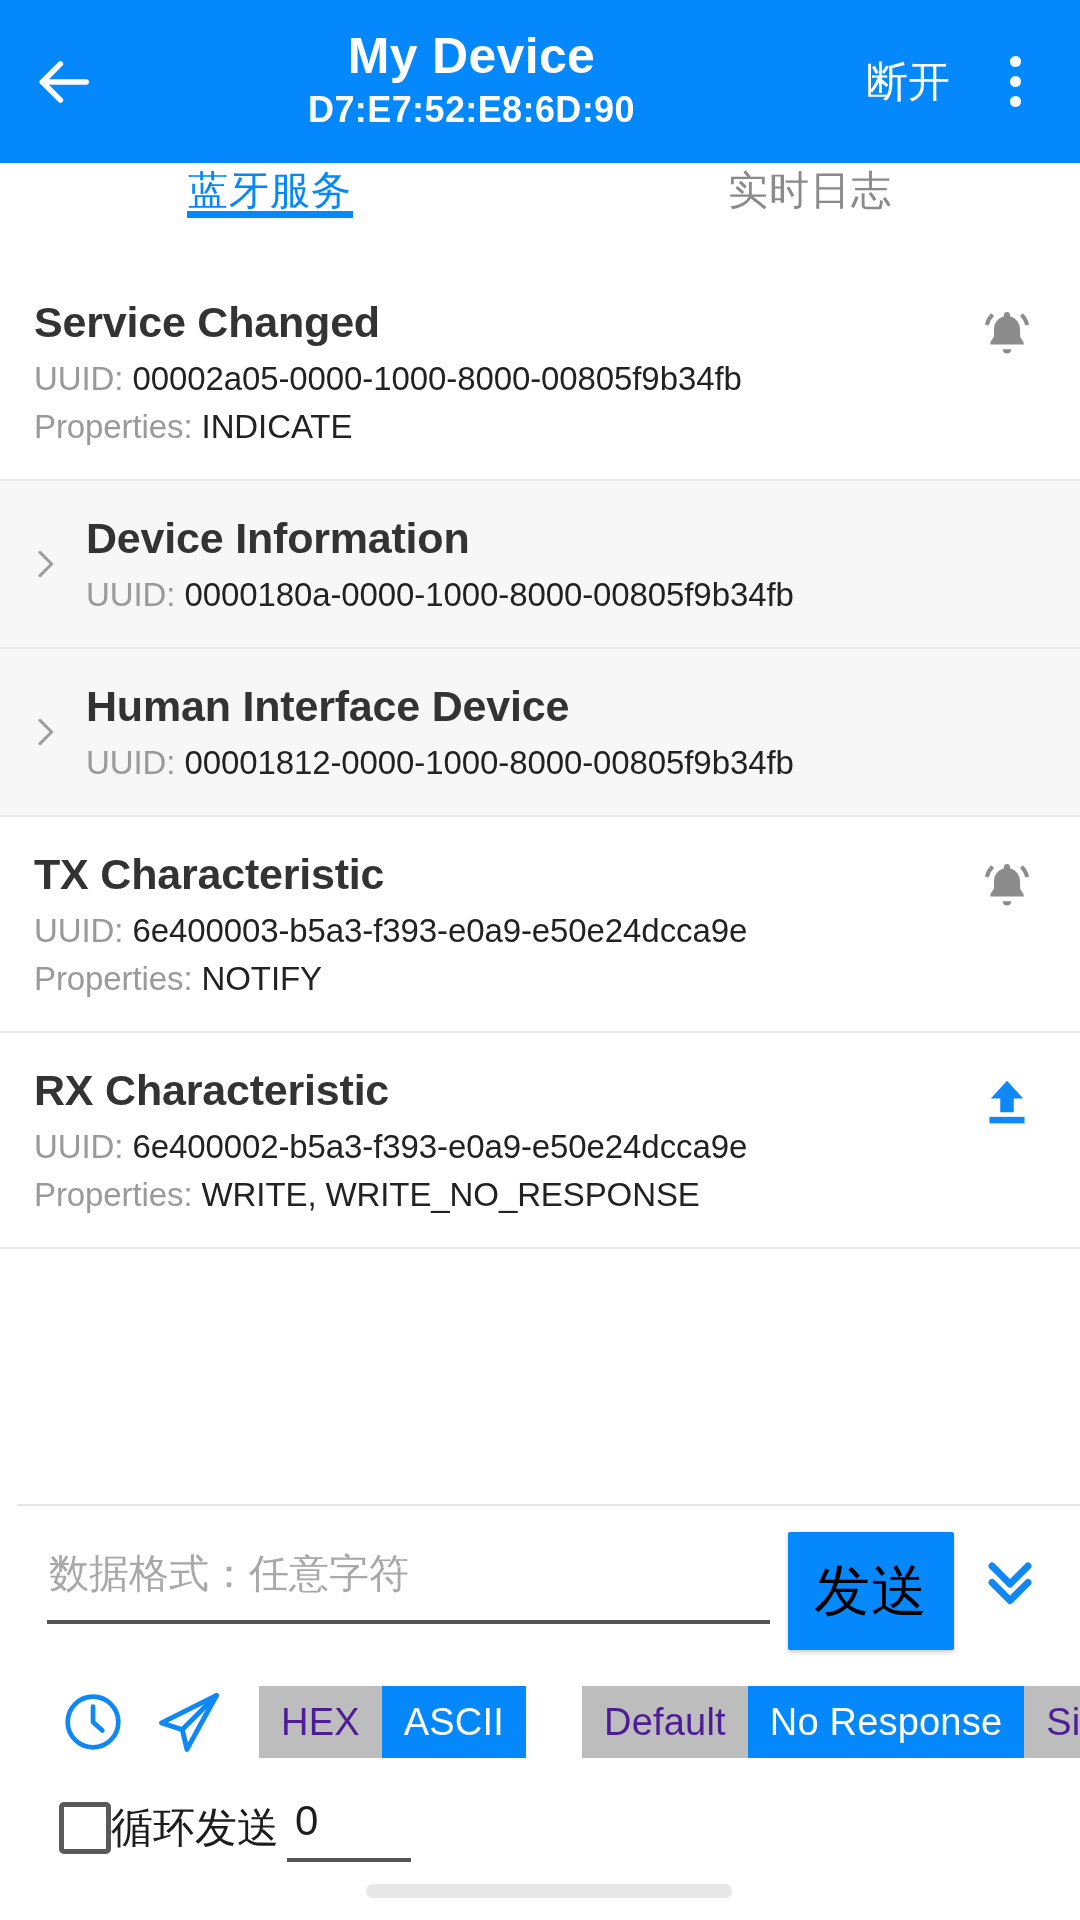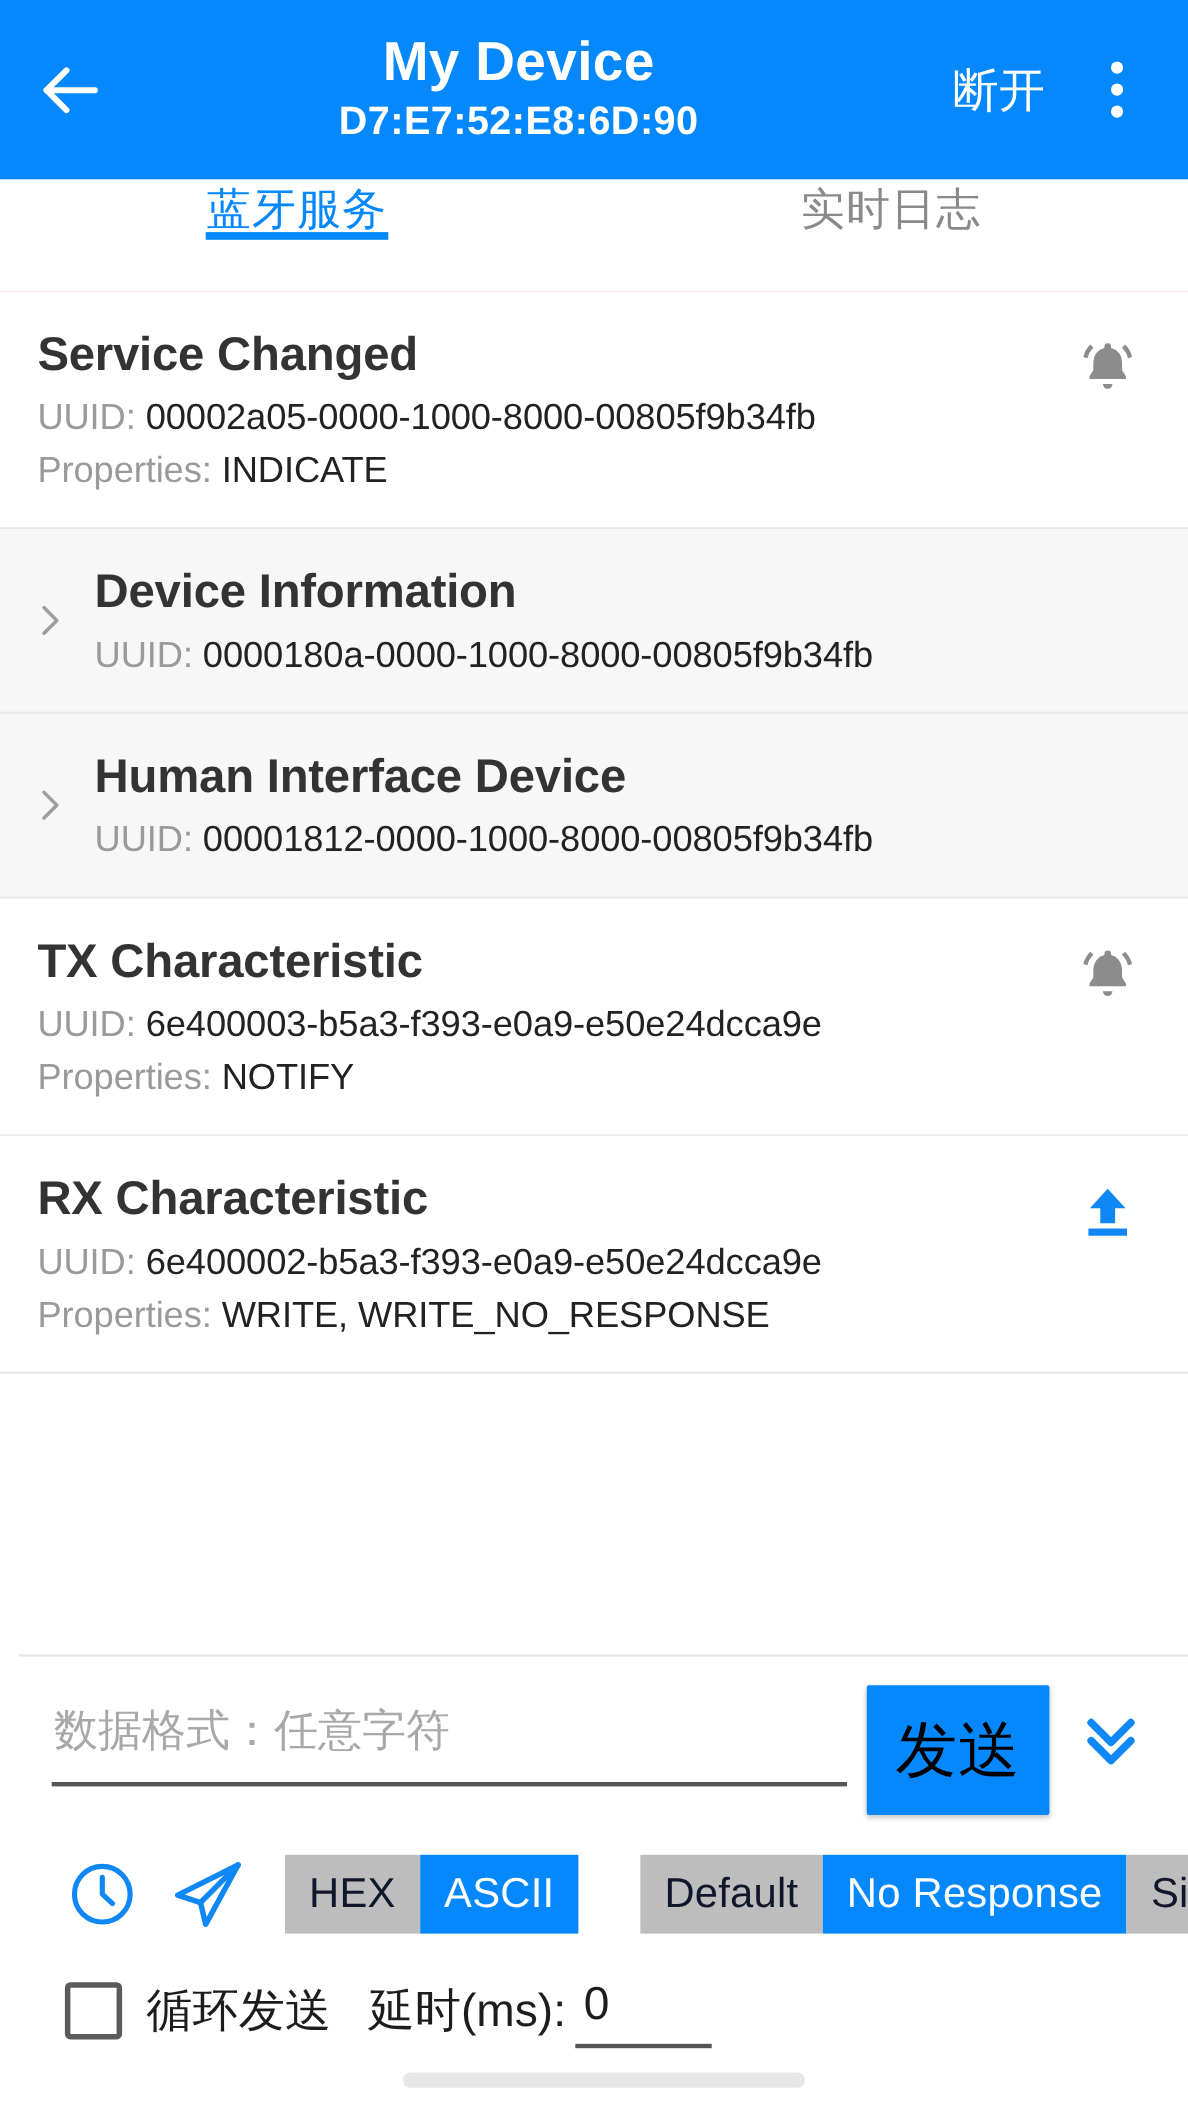--- a/index.html
+++ b/index.html
@@ -264,21 +264,21 @@
   }
   .seg {
     display: flex;
     align-items: stretch;
     overflow: hidden;
     margin-left: 22px;
     flex: 0 0 auto;
   }
   .seg-item {
     background: #bdbdbd;
-    color: #0f172a;
+    color: #4c1d95;
     font-size: 38px;
     line-height: 72px;
     padding: 0 22px;
     cursor: pointer;
     white-space: nowrap;
     letter-spacing: 0.2px;
   }
   .seg-item.on {
     background: #0588fc;
     color: #ffffff;
@@ -297,21 +297,20 @@
     border: 5px solid #5a5a5a;
     border-radius: 5px;
     background: #ffffff;
     cursor: pointer;
     flex: 0 0 52px;
   }
   .opt-label {
     font-size: 42px;
     line-height: 56px;
     color: #1d1d1d;
-    margin-left: 22px;
     white-space: nowrap;
   }
   .delay-label {
     font-size: 42px;
     line-height: 56px;
     color: #1d1d1d;
     margin-left: 34px;
     white-space: nowrap;
   }
   .delay-input {
@@ -505,21 +504,20 @@
     <div class="seg seg2">
       <div class="seg-item">Default</div>
       <div class="seg-item on">No Response</div>
       <div class="seg-item">Signed</div>
     </div>
   </div>
 
   <div class="opts-row">
     <div class="checkbox"></div>
     <div class="opt-label">循环发送</div>
-    <div class="delay-label">延时(ms):</div>
     <input class="delay-input" type="text" value="0" style="">
   </div>
 
   <div class="navbar">
     <div class="nav-pill"></div>
   </div>
 
 </div>
 
 </body></html>

